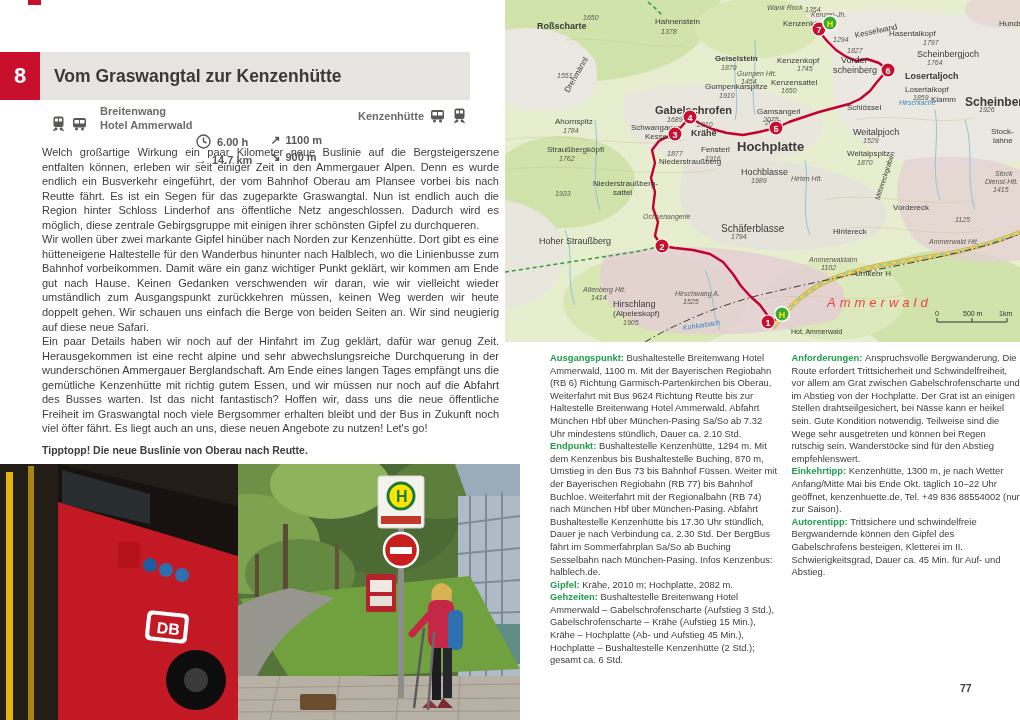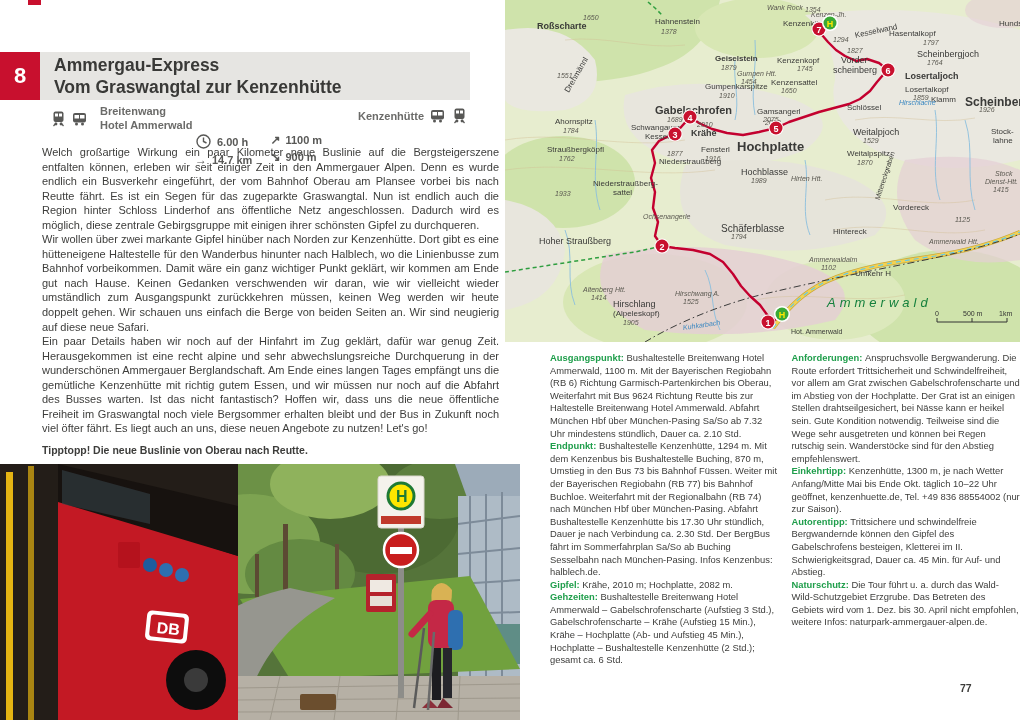--- a/index.html
+++ b/index.html
@@ -7,21 +7,21 @@
        font-family:"Liberation Sans",sans-serif;color:#3d3d3b;}
   .crop{position:absolute;left:28px;top:0;width:13px;height:5px;background:#c8102e;}
   
   .tour-num{position:absolute;left:0;top:52px;width:40px;height:48px;background:#c8102e;color:#fff;
             font-size:22px;font-weight:bold;display:flex;align-items:center;justify-content:center;}
   .title-bar{position:absolute;left:40px;top:52px;width:430px;height:48px;background:#e6e5e2;
              display:flex;flex-direction:column;justify-content:center;padding-left:14px;box-sizing:border-box;}
   .title-bar .t{font-size:17.5px;font-weight:bold;color:#393937;line-height:22px;}
   .stats, .stats-right{color:#585856;}
   .icn{width:17px;height:17px;display:inline-block;vertical-align:middle;}
-  .stats-left{position:absolute;left:50px;top:105px;display:flex;gap:4px;align-items:center;}
+  .stats-left{position:absolute;left:50px;top:105px;display:flex;gap:4px;align-items:flex-end;}
   .start-name{margin-left:8px;font-size:11px;font-weight:bold;color:#6b6b69;line-height:13.5px;}
   .metrics{position:absolute;left:195px;top:105px;display:flex;gap:18px;font-size:11px;font-weight:bold;color:#585856;margin-top:28px;}
   .metrics .col{display:flex;flex-direction:column;gap:3px;}
   .metrics .row{display:flex;align-items:center;gap:5px;white-space:nowrap;}
   .arr{font-size:12px;color:#585856;}
   .stats-right{position:absolute;left:358px;top:107px;display:flex;gap:5px;align-items:center;
                font-size:11px;font-weight:bold;color:#6b6b69;}
   
   .article{position:absolute;left:42px;top:145px;width:457px;font-size:11px;line-height:14.55px;
            text-align:justify;color:#3d3d3b;}
@@ -30,21 +30,21 @@
   
   .photo{position:absolute;left:0;top:464px;width:520px;height:256px;overflow:hidden;}
   
   .map{position:absolute;left:505px;top:0;width:515px;height:342px;overflow:hidden;}
   .map svg{position:absolute;left:0;top:0;}
   .map-overlay{position:absolute;left:0;top:0;width:419px;height:342px;}
   .ml{position:absolute;white-space:nowrap;color:#3a3a38;transform-origin:left center;line-height:1;}
   .ml.b{font-weight:bold;}
   .ml.el{font-style:italic;color:#5a5850;}
   .ml.wtr{font-style:italic;color:#3a87c0;}
-  .ml.ar{font-style:italic;letter-spacing:4px;color:#15803d;}
+  .ml.ar{font-style:italic;letter-spacing:4px;color:#ef4444;}
   .wp{position:absolute;width:13px;height:13px;border-radius:50%;background:#c8102e;color:#fff;
       font-size:9px;font-weight:bold;display:flex;align-items:center;justify-content:center;
       transform:translate(-50%,-50%);box-shadow:0 0 0 1px #fff;}
   .hut{position:absolute;width:13px;height:13px;border-radius:50%;background:#3aa935;color:#ffe600;
       font-size:9px;font-weight:bold;display:flex;align-items:center;justify-content:center;
       transform:translate(-50%,-50%);box-shadow:0 0 0 1.5px #fff;}
   
   .info{position:absolute;left:550px;top:352px;width:470px;height:332px;
         column-count:2;column-gap:13px;column-fill:auto;
         font-size:9.4px;line-height:12.6px;color:#3d3d3b;}
@@ -52,21 +52,20 @@
   .kw{color:#1f9e4b;font-weight:bold;}
   .pagenum{position:absolute;left:960px;top:682px;font-size:10.5px;font-weight:bold;color:#3d3d3b;}
 </style>
 </head>
 <body>
 
 <div class="crop"></div>
 
 <div class="tour-num">8</div>
 <div class="title-bar">
-  <div class="t">Ammergau-Express</div>
   <div class="t">Vom Graswangtal zur Kenzenhütte</div>
 </div>
 
 <div class="stats-left">
   <svg class="icn" viewBox="0 0 17 17" fill="#585856">
     <rect x="3.5" y="1.5" width="10" height="10.5" rx="2"></rect>
     <rect x="5" y="3.5" width="3" height="3" fill="#fff"></rect>
       <rect x="9" y="3.5" width="3" height="3" fill="#fff"></rect>
     <circle cx="6" cy="14" r="1.4"></circle>
       <circle cx="11" cy="14" r="1.4"></circle>
@@ -395,15 +394,14 @@
 </div>
 
 <div class="info">
     <p><b class="kw">Ausgangspunkt: </b>Bushaltestelle Breitenwang Hotel Ammerwald, 1100 m. Mit der Bayerischen Regiobahn (RB 6) Richtung Garmisch-Partenkirchen bis Oberau, Weiterfahrt mit Bus 9624 Richtung Reutte bis zur Haltestelle Breitenwang Hotel Ammerwald. Abfahrt München Hbf über München-Pasing Sa/So ab 7.32 Uhr mindestens stündlich, Dauer ca. 2.10 Std.</p>
     <p><b class="kw">Endpunkt: </b>Bushaltestelle Kenzenhütte, 1294 m. Mit dem Kenzenbus bis Bushaltestelle Buching, 870 m, Umstieg in den Bus 73 bis Bahnhof Füssen. Weiter mit der Bayerischen Regiobahn (RB 77) bis Bahnhof Buchloe. Weiterfahrt mit der Regionalbahn (RB 74) nach München Hbf über München-Pasing. Abfahrt Bushaltestelle Kenzenhütte bis 17.30 Uhr stündlich, Dauer je nach Verbindung ca. 2.30 Std. Der BergBus fährt im Sommerfahrplan Sa/So ab Buching Sesselbahn nach München-Pasing. Infos Kenzenbus: halblech.de.</p>
     <p><b class="kw">Gipfel: </b>Krähe, 2010 m; Hochplatte, 2082 m.</p>
     <p><b class="kw">Gehzeiten: </b>Bushaltestelle Breitenwang Hotel Ammerwald – Gabelschrofenscharte (Aufstieg 3 Std.), Gabelschrofenscharte – Krähe (Aufstieg 15 Min.), Krähe – Hochplatte (Ab- und Aufstieg 45 Min.), Hochplatte – Bushaltestelle Kenzenhütte (2 Std.); gesamt ca. 6 Std.</p>
     <p><b class="kw">Anforderungen: </b>Anspruchsvolle Bergwanderung. Die Route erfordert Trittsicherheit und Schwindelfreiheit, vor allem am Grat zwischen Gabelschrofenscharte und im Abstieg von der Hochplatte. Der Grat ist an einigen Stellen drahtseilgesichert, bei Nässe kann er heikel sein. Gute Kondition notwendig. Teilweise sind die Wege sehr ausgetreten und können bei Regen rutschig sein. Wanderstöcke sind für den Abstieg empfehlenswert.</p>
     <p><b class="kw">Einkehrtipp: </b>Kenzenhütte, 1300 m, je nach Wetter Anfang/Mitte Mai bis Ende Okt. täglich 10–22 Uhr geöffnet, kenzenhuette.de, Tel. +49 836 88554002 (nur zur Saison).</p>
     <p><b class="kw">Autorentipp: </b>Trittsichere und schwindelfreie Bergwandernde können den Gipfel des Gabelschrofens besteigen, Kletterei im II. Schwierigkeitsgrad, Dauer ca. 45 Min. für Auf- und Abstieg.</p>
-    <p><b class="kw">Naturschutz: </b>Die Tour führt u. a. durch das Wald-Wild-Schutzgebiet Erzgrube. Das Betreten des Gebiets wird vom 1. Dez. bis 30. April nicht empfohlen, weitere Infos: naturpark-ammergauer-alpen.de.</p>
   </div>
 <div class="pagenum">77</div>
 
 </body></html>

